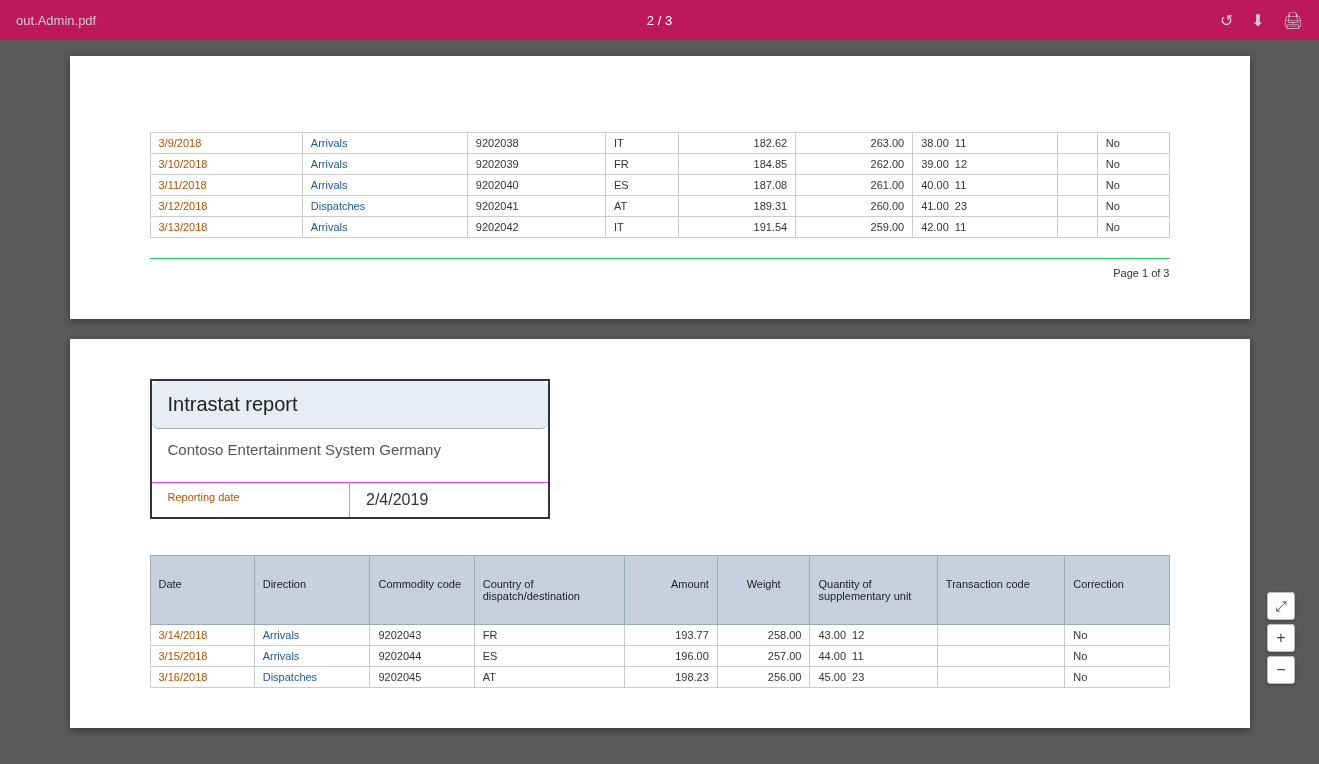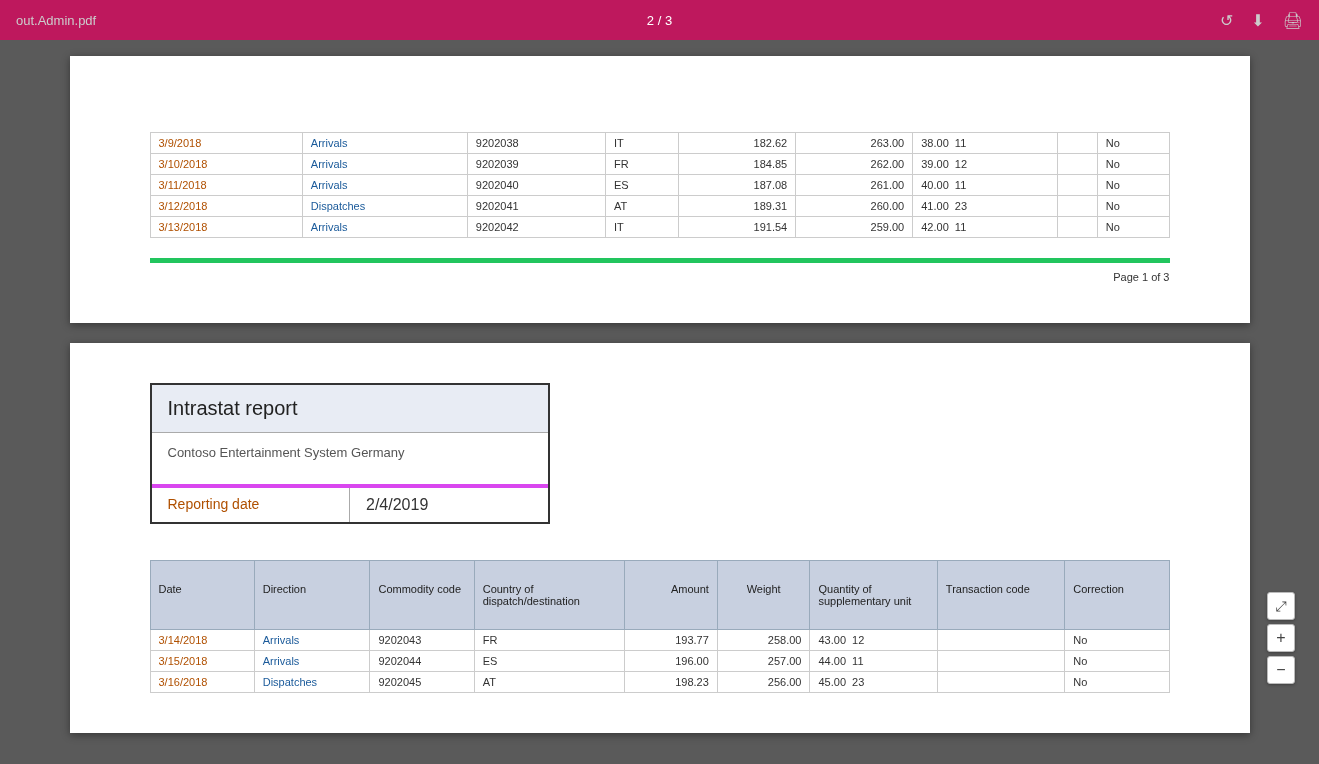--- a/index.html
+++ b/index.html
@@ -97,51 +97,52 @@
     .report-table td.date-col { color: #b05000; }
     .report-table td.direction-col { color: #1a5a9a; }
     .report-table td.num-col { text-align: right; }
 
     
     .page-footer {
       text-align: right;
       margin-top: 20px;
       font-size: 11px;
       color: #333;
-      border-top: 5px solid #22c55e;
+      border-top: 1px solid #22c55e;
       padding-top: 8px;
     }
 
     
     .report-header-box {
       border: 2px solid #333;
       width: 400px;
       margin-bottom: 20px;
     }
     .report-header-title {
       background: #e8ecf4;
       padding: 12px 16px;
       font-size: 20px;
       color: #222;
       border-bottom: 1px solid #aaa;
+      border-radius: 7px;
     }
     .report-header-company {
       padding: 12px 16px 24px 16px;
-      font-size: 13px;
+      font-size: 15px;
       color: #555;
-      border-bottom: 4px solid #d946ef;
+      border-bottom: 1px solid #d946ef;
       background: #fff;
     }
     .report-header-date-row {
       display: flex;
       background: #fff;
     }
     .report-header-date-label {
       padding: 8px 16px;
-      font-size: 14px;
+      font-size: 11px;
       color: #b05000;
       border-right: 1px solid #aaa;
       flex: 1;
     }
     .report-header-date-value {
       padding: 8px 16px;
       font-size: 16px;
       color: #333;
       flex: 1;
     }

